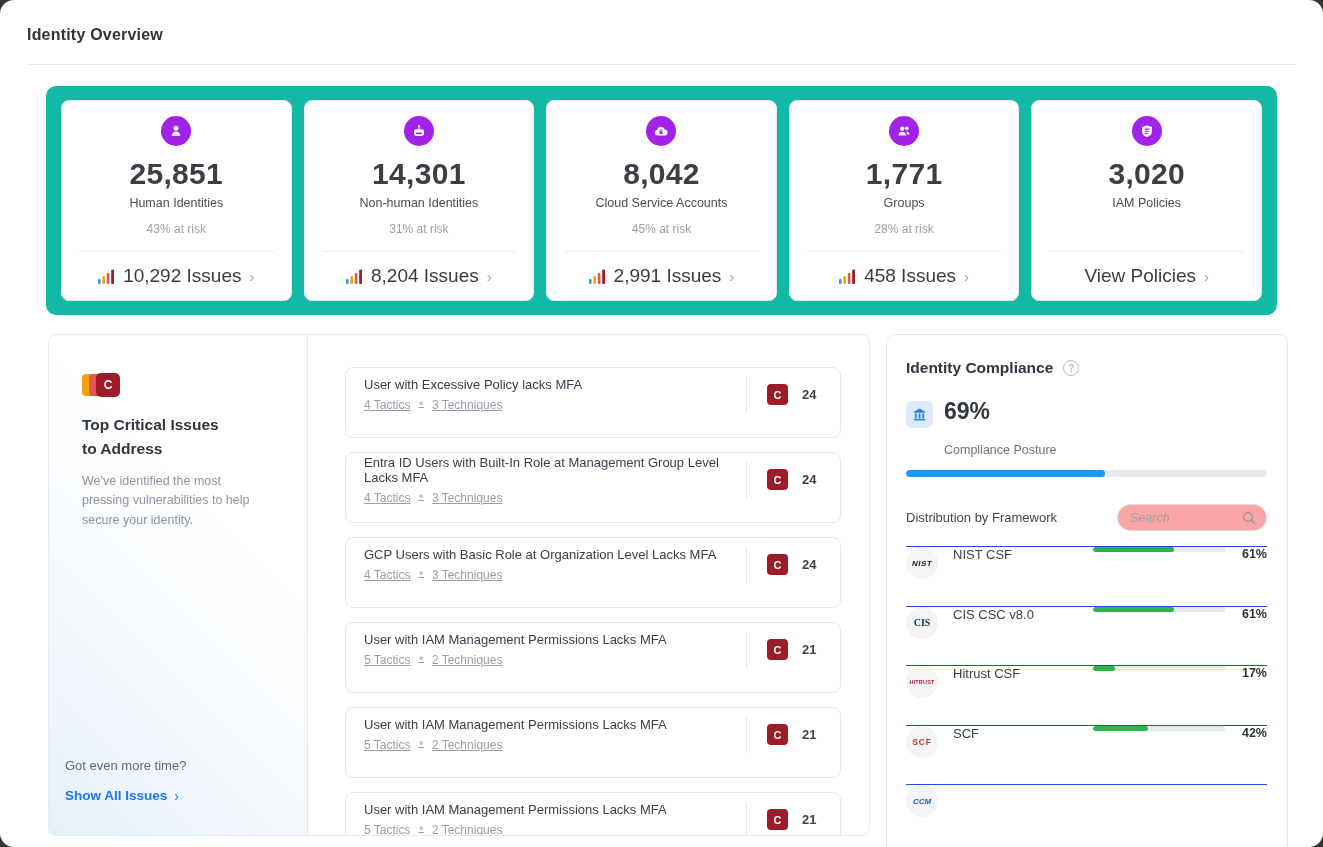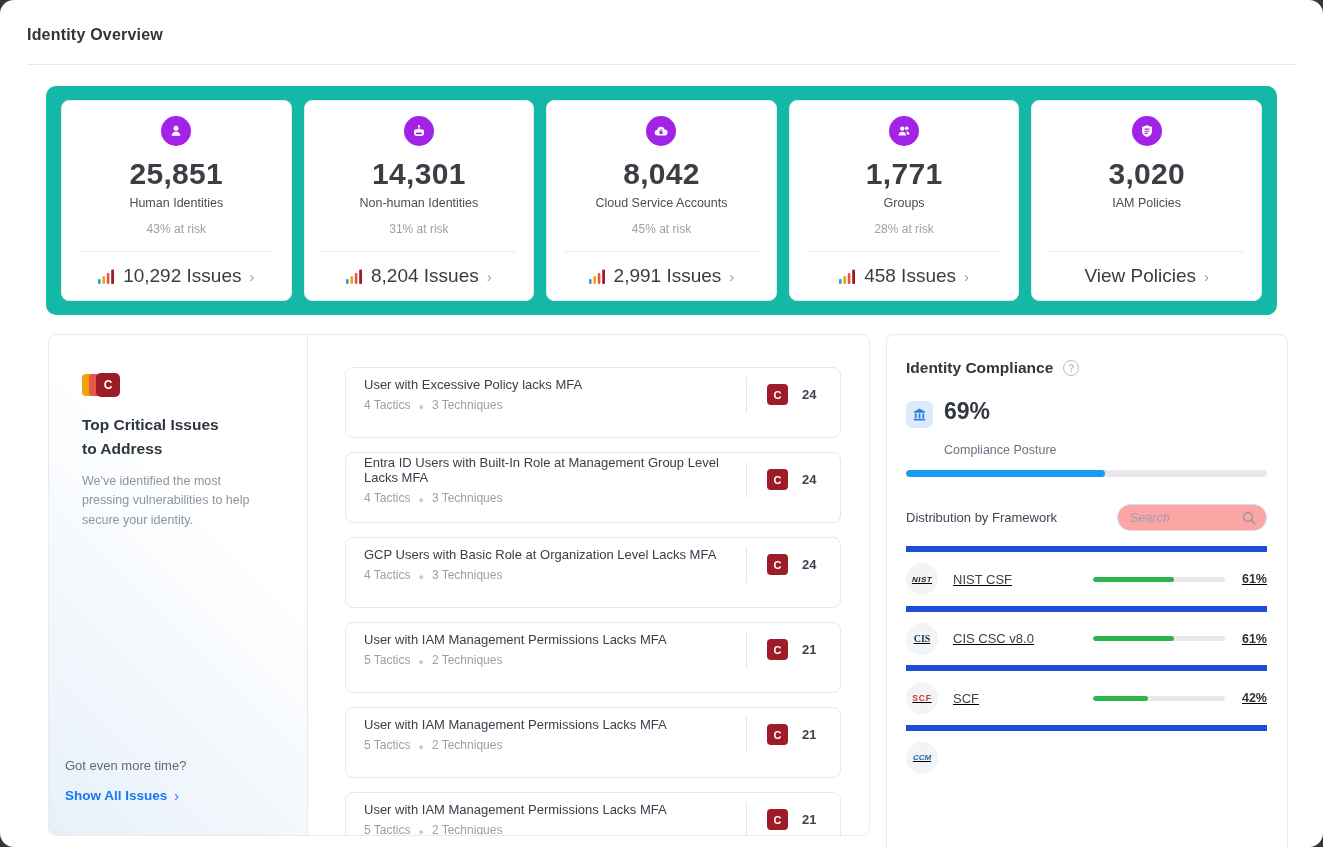--- a/index.html
+++ b/index.html
@@ -38,21 +38,21 @@
   .critical-footer { position:absolute; left:16px; bottom:32px; }
   .more-time { font-size:13px; color:#5f6a76; }
   .show-all { margin-top:15px; display:flex; align-items:center; gap:7px; cursor:pointer; }
   .show-all-label { font-size:13.5px; font-weight:700; color:#1778f2; }
   .show-all .chev { color:#1778f2; font-size:14px; }
 
   .issues-list { flex:1; padding:32px 28px 0 37px; }
   .issue-card { height:71px; border:1px solid #e8e8eb; border-radius:8px; margin-bottom:14px; display:flex; align-items:center; padding:0 22px 16px 18px; cursor:pointer; background:#fff; }
   .issue-main { display:flex; flex-direction:column; justify-content:center; gap:6px; }
   .issue-title { font-size:13px; color:#39404b; font-weight:500; }
-  .issue-meta { display:flex; align-items:flex-end; gap:8px; font-size:12px; color:#97a0aa; }
+  .issue-meta { display:flex; align-items:flex-start; gap:8px; font-size:12px; color:#97a0aa;text-decoration:underline; }
   .meta-dot { color:#c5cbd1; font-size:9px; }
   .issue-right { margin-left:auto; display:flex; align-items:center; gap:14px; }
   .issue-vline { width:1px; height:36px; background:#e3e5e8; margin-right:6px; }
   .sev-badge { width:21px; height:21px; border-radius:4px; background:#9e1b28; color:#fff; font-size:11px; font-weight:700; display:flex; align-items:center; justify-content:center; }
   .issue-score { font-size:13px; color:#3b424c; font-weight:600; min-width:16px; }
 
   
   .compliance-card { position:absolute; left:886px; top:334px; width:402px; height:640px; background:#fff; border:1px solid #e8e8eb; border-radius:8px; padding:24px 20px 0 19px; }
   .compliance-head { display:flex; align-items:center; gap:10px; }
   .compliance-title { font-size:15.5px; font-weight:700; color:#2e3640; }
@@ -63,21 +63,21 @@
   .posture-label { margin-top:19px; font-size:12.5px; color:#6a7480; }
   .posture-bar { margin-top:13px; height:7px; border-radius:4px; background:#e9e9eb; overflow:hidden; }
   .posture-fill { height:100%; border-radius:4px; background:#1a9af0; }
   .dist-row { margin-top:27px; display:flex; align-items:center; }
   .dist-label { font-size:13px; color:#3f4854; }
   .search-box { margin-left:auto; width:150px; height:27px; border:1px solid #d9dce1; border-radius:14px; display:flex; align-items:center; padding:0 10px 0 12px; background:#fca5a5; }
   .search-box input { border:none; outline:none; width:110px; font-size:12.5px; font-style:italic; color:#59616c; font-family:"Liberation Sans", sans-serif; background:transparent; }
   .search-box input::placeholder { color:#9aa3ad; }
   .search-box svg { margin-left:auto; }
   .framework-list { margin-top:15px; }
-  .framework-row { height:59.5px; border-top:6px solid #1d4ed8; display:flex; align-items:center; cursor:pointer;text-decoration:underline; }
+  .framework-row { height:59.5px; border-top:1px solid #1d4ed8; display:flex; cursor:pointer; }
   .fw-logo { width:32px; height:32px; border-radius:50%; background:#f3f4f6; display:flex; align-items:center; justify-content:center; font-weight:700; color:#222; flex:none; }
   .fw-name { margin-left:15px; font-size:13px; color:#39414d; }
   .fw-bar { margin-left:auto; width:132px; height:5px; border-radius:3px; background:#e9e9eb; overflow:hidden; }
   .fw-fill { height:100%; border-radius:3px; background:#2cb54a; }
   .fw-value { width:42px; text-align:right; font-size:12.5px; font-weight:700; color:#2e343c; }
   .logo-nist { font-size:8px; letter-spacing:.5px; font-style:italic; color:#1a1a1a; }
   .logo-cis { font-family:"Liberation Serif", serif; font-size:10px; color:#16324f; }
   .logo-hitrust { font-size:5.5px; letter-spacing:.2px; color:#a6242f; }
   .logo-scf { font-size:8.5px; letter-spacing:.8px; color:#c0392b; }
   .logo-ccm { font-size:8px; font-style:italic; color:#1f5fa8; }
@@ -391,20 +391,28 @@
 
         <div class="framework-row">
           <div class="fw-logo logo-cis">CIS</div>
           <div class="fw-name">CIS CSC v8.0</div>
           <div class="fw-bar">
             <div class="fw-fill" style="width: 61%;"></div>
           </div>
           <div class="fw-value">61%</div>
         </div>
 
+        <div class="framework-row">
+          <div class="fw-logo logo-hitrust">HITRUST</div>
+          <div class="fw-name">Hitrust CSF</div>
+          <div class="fw-bar">
+            <div class="fw-fill" style="width: 17%;"></div>
+          </div>
+          <div class="fw-value">17%</div>
+        </div>
 
         <div class="framework-row">
           <div class="fw-logo logo-scf">SCF</div>
           <div class="fw-name">SCF</div>
           <div class="fw-bar">
             <div class="fw-fill" style="width: 42%;"></div>
           </div>
           <div class="fw-value">42%</div>
         </div>
 

